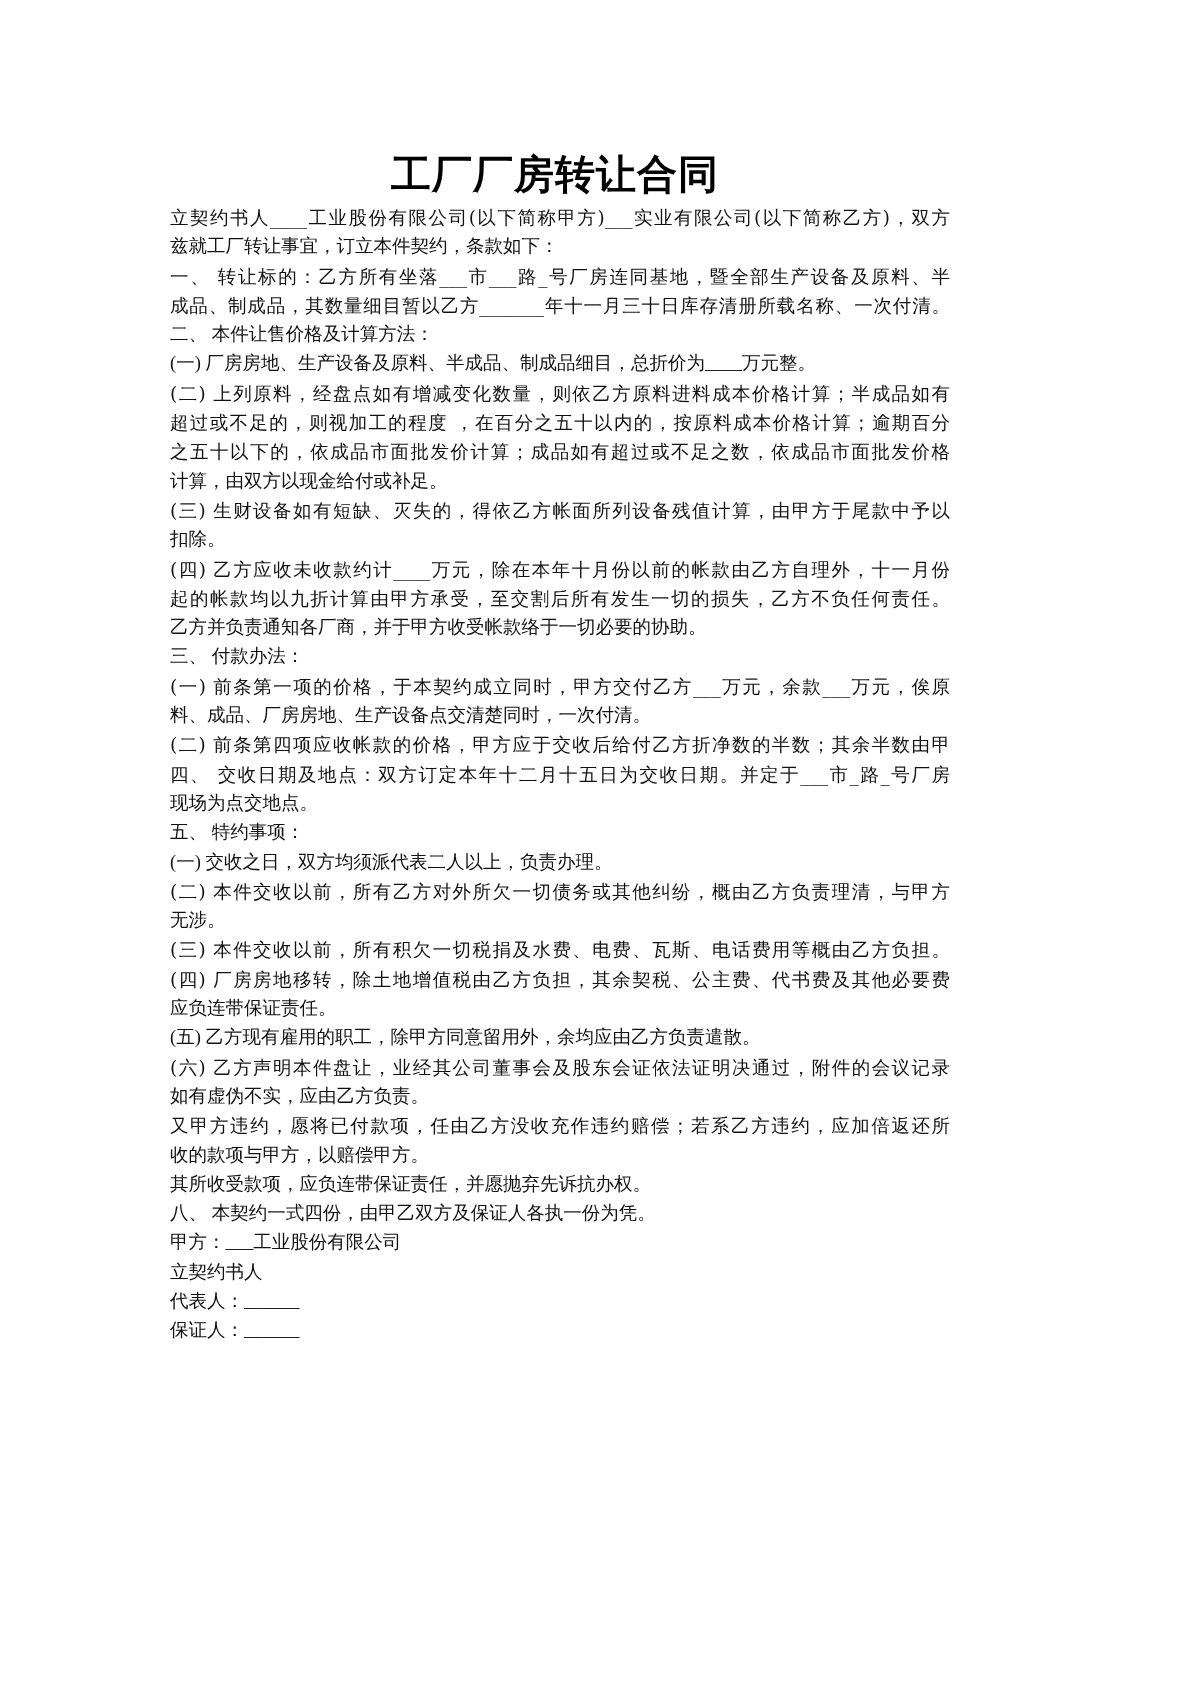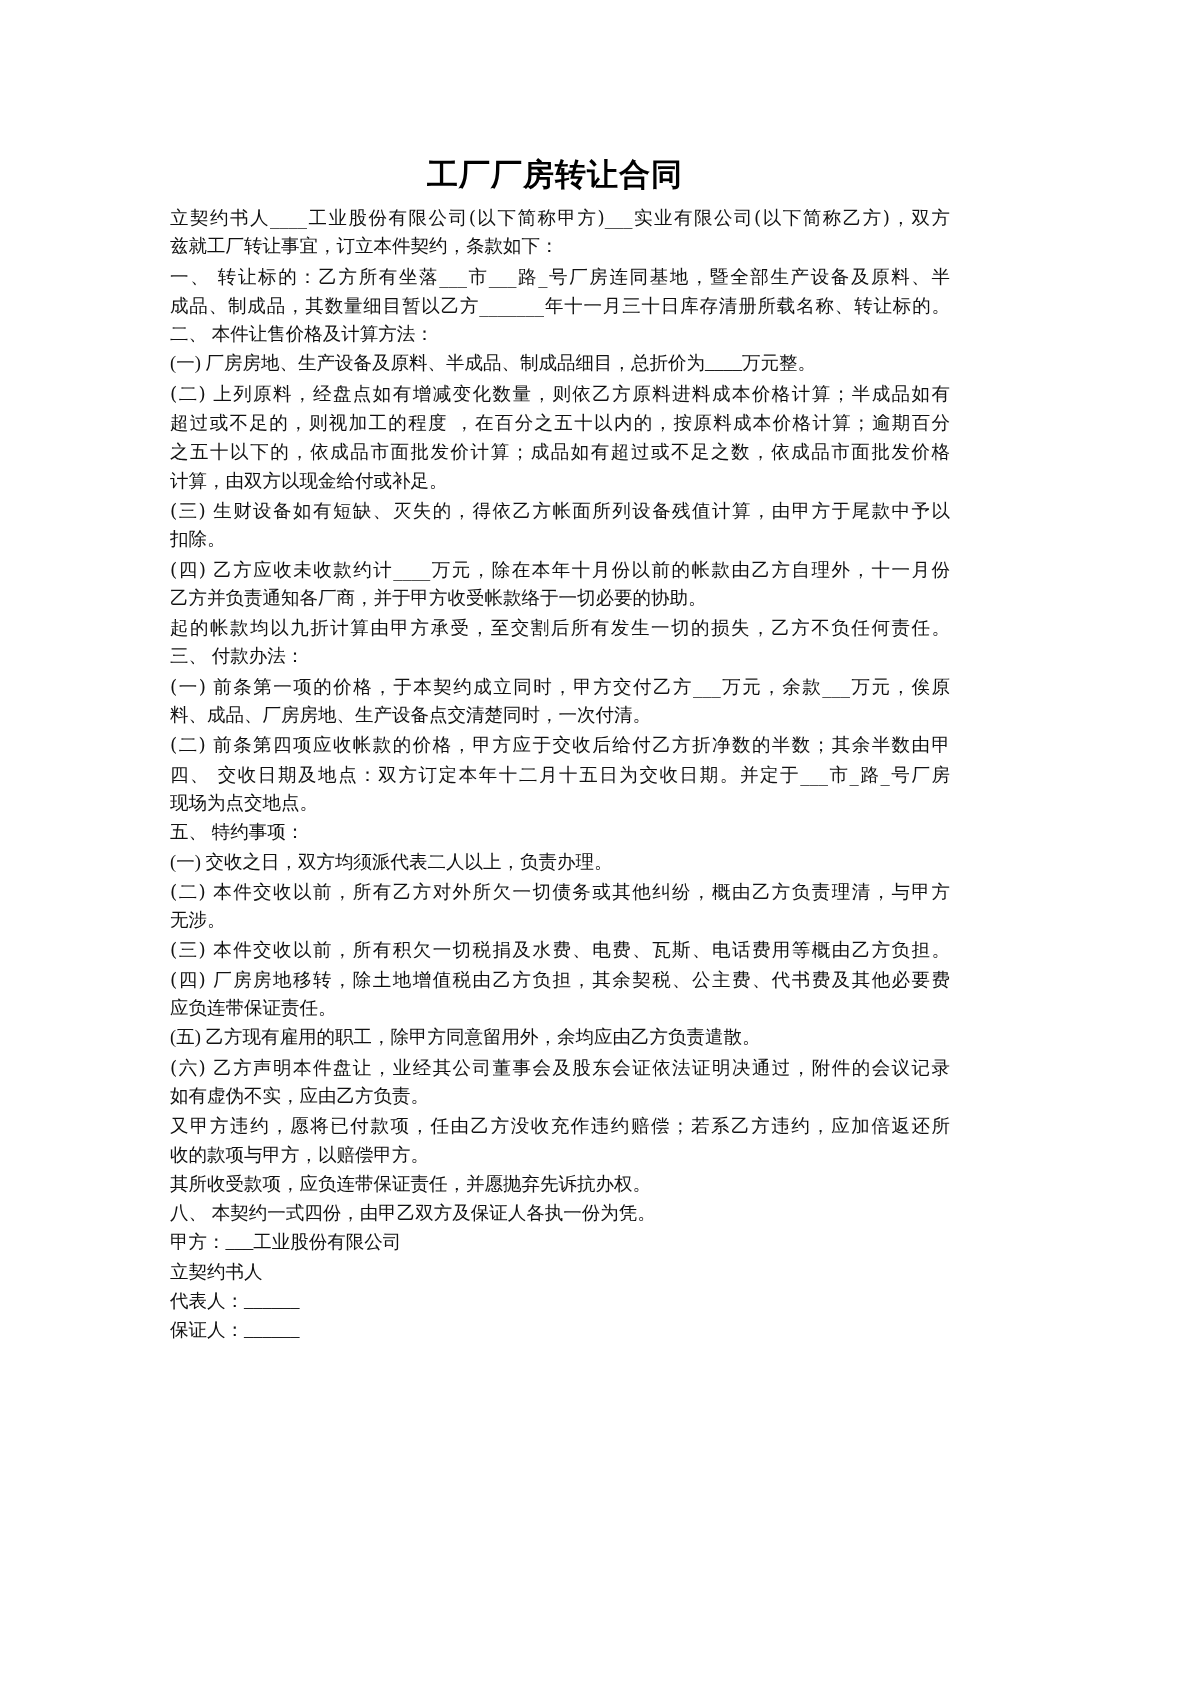--- a/index.html
+++ b/index.html
@@ -24,21 +24,21 @@
     background: #ffffff;
   }
   .title {
     position: absolute;
     left: 0;
     top: 148px;
     width: 1110px;
     text-align: center;
     font-family: "DejaVu Sans", "Liberation Sans", sans-serif;
     font-weight: bold;
-    font-size: 31px;
+    font-size: 40px;
     letter-spacing: 1px;
     line-height: 52px;
     color: #000000;
   }
   .body {
     position: absolute;
     left: 170px;
     top: 203px;
     width: 780px;
   }
@@ -61,32 +61,32 @@
 </head>
 <body>
 
 <div class="page">
   <div class="title">工厂厂房转让合同</div>
 
   <div class="body">
     <span class="line">立契约书人____工业股份有限公司(以下简称甲方)___实业有限公司(以下简称乙方)，双方</span>
     <span class="line last">兹就工厂转让事宜，订立本件契约，条款如下：</span>
     <span class="line">一、 转让标的：乙方所有坐落___市___路_号厂房连同基地，暨全部生产设备及原料、半</span>
-    <span class="line">成品、制成品，其数量细目暂以乙方_______年十一月三十日库存清册所载名称、转让标的。</span>
+    <span class="line">成品、制成品，其数量细目暂以乙方_______年十一月三十日库存清册所载名称、一次付清。</span>
     <span class="line last">二、 本件让售价格及计算方法：</span>
     <span class="line last">(一) 厂房房地、生产设备及原料、半成品、制成品细目，总折价为____万元整。</span>
     <span class="line">(二) 上列原料，经盘点如有增减变化数量，则依乙方原料进料成本价格计算；半成品如有</span>
     <span class="line">超过或不足的，则视加工的程度 ，在百分之五十以内的，按原料成本价格计算；逾期百分</span>
     <span class="line">之五十以下的，依成品市面批发价计算；成品如有超过或不足之数，依成品市面批发价格</span>
     <span class="line last">计算，由双方以现金给付或补足。</span>
     <span class="line">(三) 生财设备如有短缺、灭失的，得依乙方帐面所列设备残值计算，由甲方于尾款中予以</span>
     <span class="line last">扣除。</span>
     <span class="line">(四) 乙方应收未收款约计____万元，除在本年十月份以前的帐款由乙方自理外，十一月份</span>
+    <span class="line">起的帐款均以九折计算由甲方承受，至交割后所有发生一切的损失，乙方不负任何责任。</span>
     <span class="line last">乙方并负责通知各厂商，并于甲方收受帐款络于一切必要的协助。</span>
-    <span class="line">起的帐款均以九折计算由甲方承受，至交割后所有发生一切的损失，乙方不负任何责任。</span>
     <span class="line last">三、 付款办法：</span>
     <span class="line">(一) 前条第一项的价格，于本契约成立同时，甲方交付乙方___万元，余款___万元，俟原</span>
     <span class="line last">料、成品、厂房房地、生产设备点交清楚同时，一次付清。</span>
     <span class="line">(二) 前条第四项应收帐款的价格，甲方应于交收后给付乙方折净数的半数；其余半数由甲</span>
     <span class="line">四、 交收日期及地点：双方订定本年十二月十五日为交收日期。并定于___市_路_号厂房</span>
     <span class="line last">现场为点交地点。</span>
     <span class="line last">五、 特约事项：</span>
     <span class="line last">(一) 交收之日，双方均须派代表二人以上，负责办理。</span>
     <span class="line">(二) 本件交收以前，所有乙方对外所欠一切债务或其他纠纷，概由乙方负责理清，与甲方</span>
     <span class="line last">无涉。</span>

